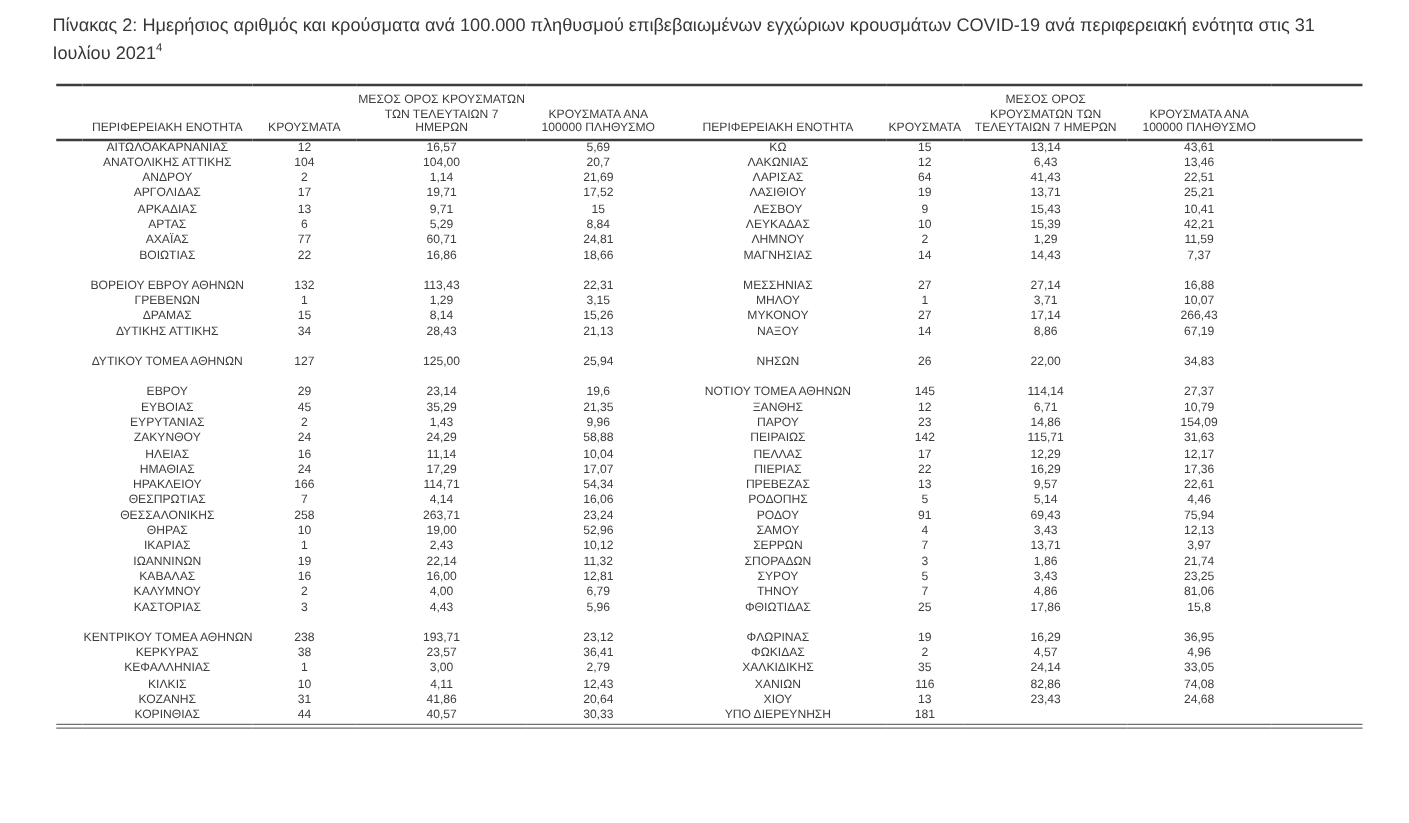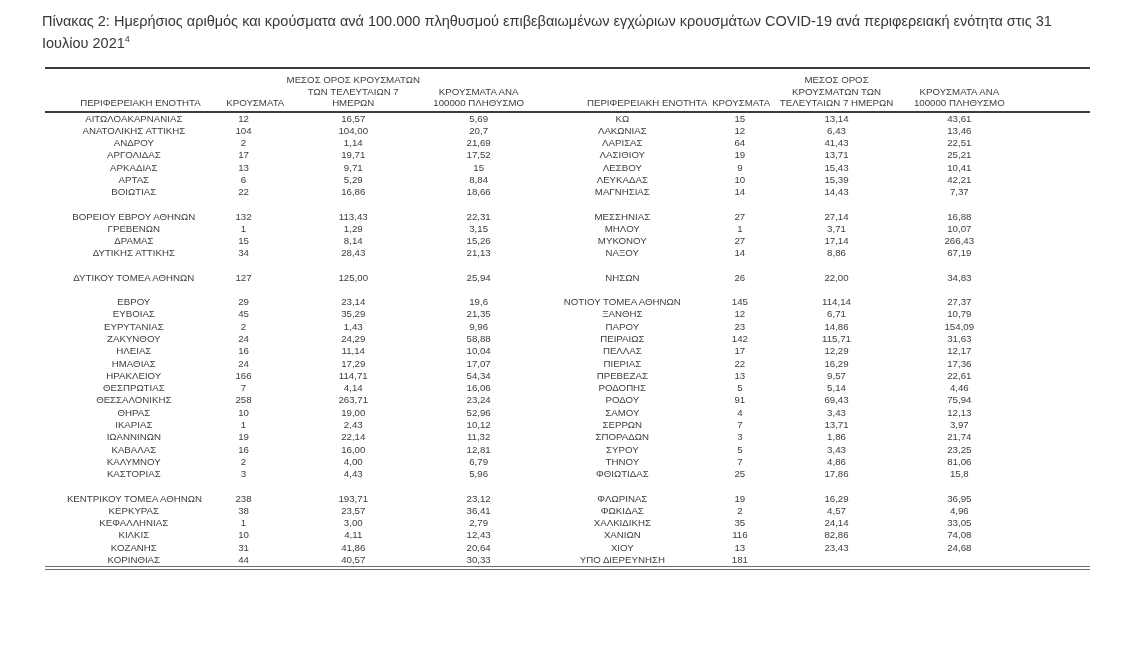--- a/index.html
+++ b/index.html
@@ -41,21 +41,21 @@
     color: #3d3d3d;
   }
   table.covid-table thead th {
     font-weight: 400;
     text-align: center;
     vertical-align: bottom;
     padding: 5px 1px 2px 1px;
     line-height: 11.5px;
     border-bottom: 2.5px solid #3c3c3c;
   }
-  table.covid-table thead th.nowrap { white-space: nowrap; text-align: right; }
+  table.covid-table thead th.nowrap { white-space: nowrap; }
   table.covid-table td {
     text-align: center;
     padding: 0 1px;
     line-height: 12.3px;
     height: 12.3px;
     white-space: nowrap;
     overflow: hidden;
   }
   tr.spacer-row td {
     height: 12px;
@@ -165,20 +165,32 @@
           <td>5,29</td>
           <td>8,84</td>
           <td>ΛΕΥΚΑΔΑΣ</td>
           <td>10</td>
           <td>15,39</td>
           <td>42,21</td>
           <td></td>
         </tr>
         <tr>
           <td></td>
+          <td>ΑΧΑΪΑΣ</td>
+          <td>77</td>
+          <td>60,71</td>
+          <td>24,81</td>
+          <td>ΛΗΜΝΟΥ</td>
+          <td>2</td>
+          <td>1,29</td>
+          <td>11,59</td>
+          <td></td>
+        </tr>
+        <tr>
+          <td></td>
           <td>ΒΟΙΩΤΙΑΣ</td>
           <td>22</td>
           <td>16,86</td>
           <td>18,66</td>
           <td>ΜΑΓΝΗΣΙΑΣ</td>
           <td>14</td>
           <td>14,43</td>
           <td>7,37</td>
           <td></td>
         </tr>

